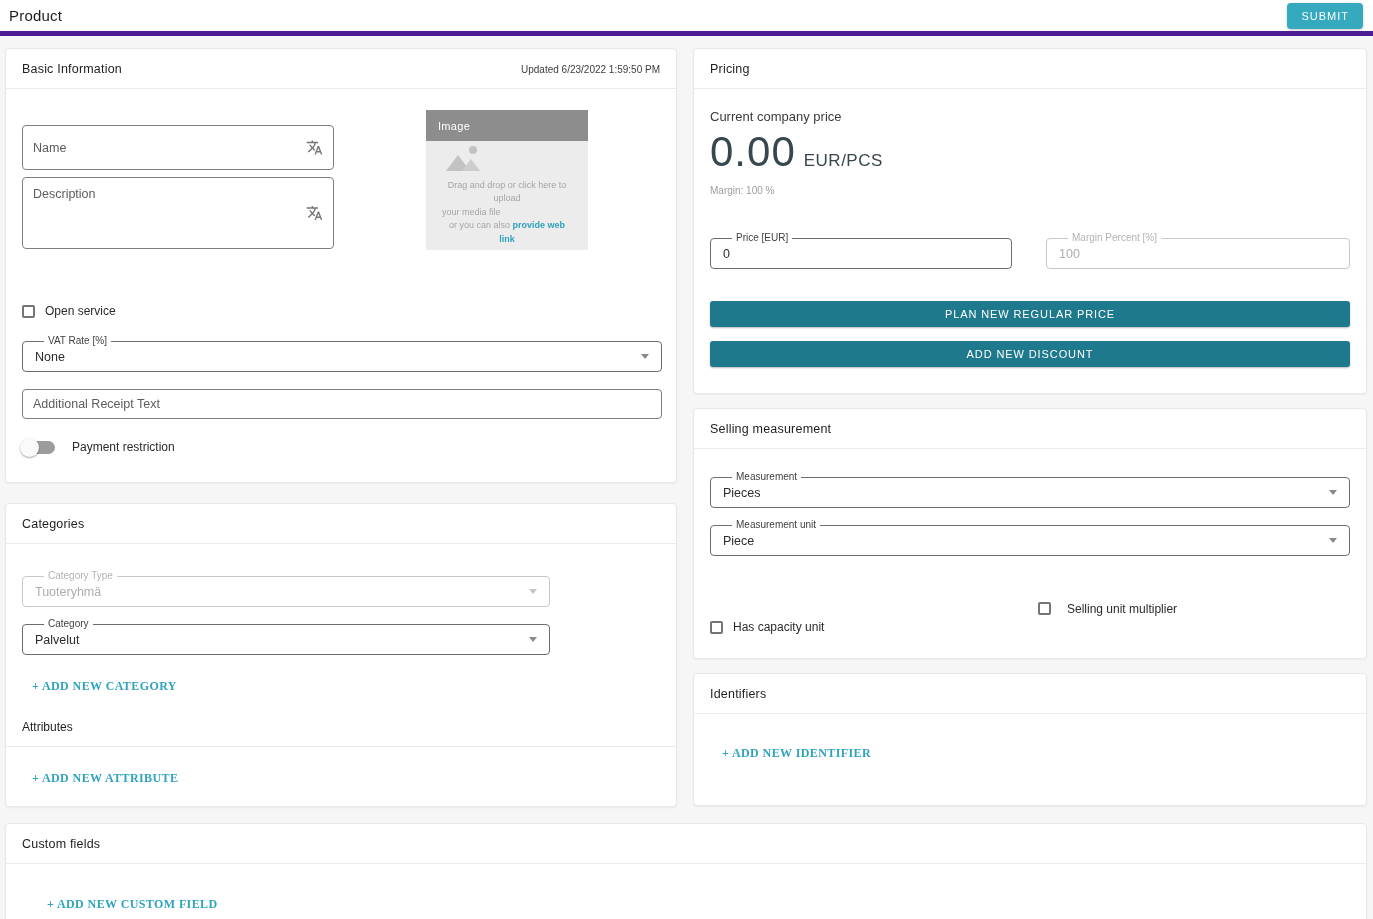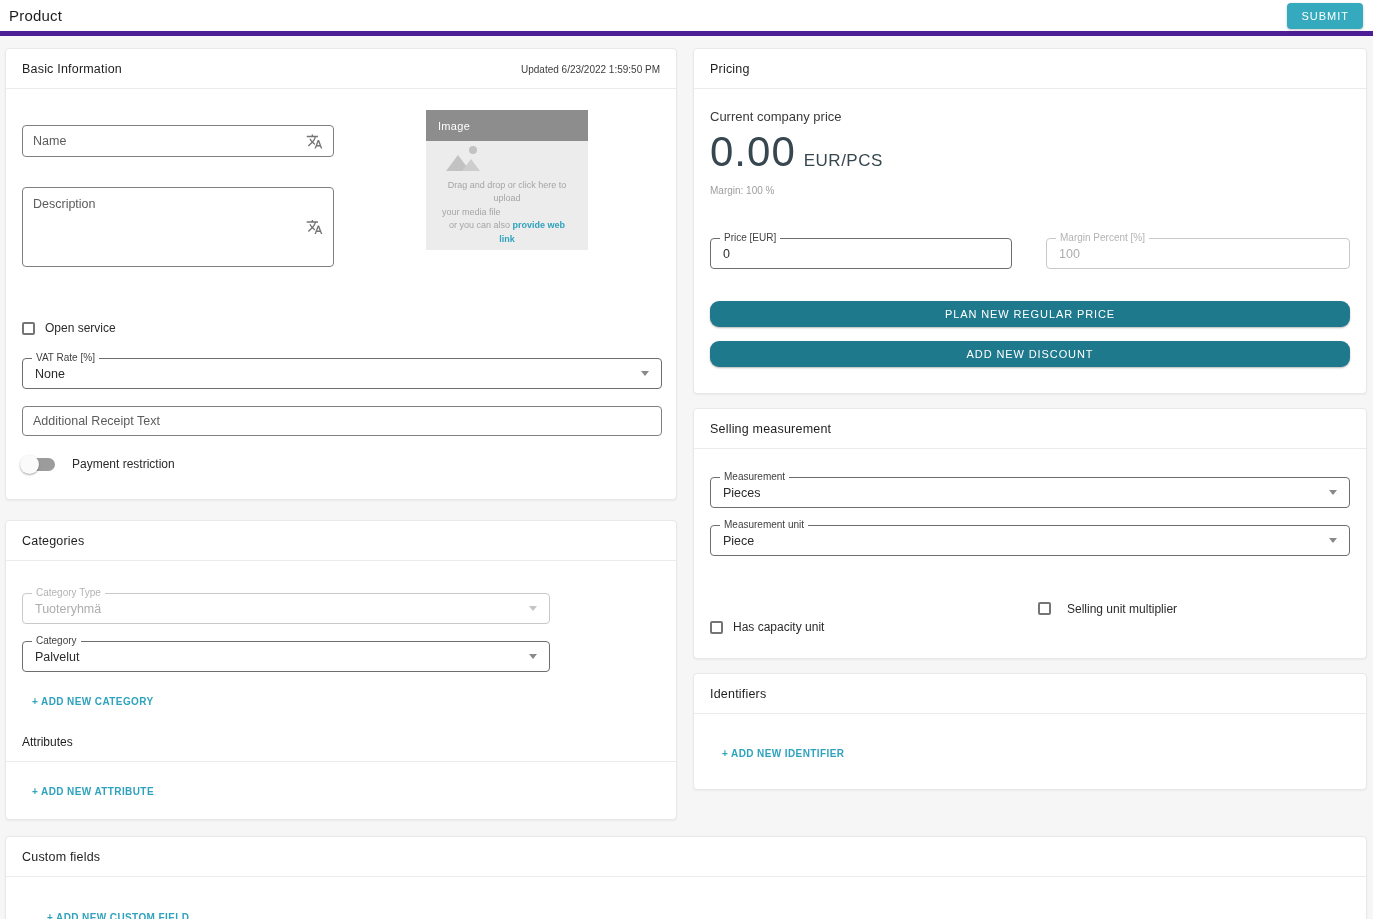--- a/index.html
+++ b/index.html
@@ -44,21 +44,21 @@
     position:relative; border:1px solid #7f7f7f; border-radius:4px;
     display:flex; align-items:center; padding:0 10px; background:#fff; cursor:text;
   }
   .plain-label { font-size:12.5px; color:#5c5c5c; }
 
   .outlined-field {
     position:relative; border:1px solid #6d6d6d; border-radius:4px;
     height:31px; display:flex; align-items:center; padding:0 12px; background:#fff; cursor:pointer;
   }
   .float-label {
-    position:absolute; top:-7px; left:9px; background:#fff; padding:0 4px;
+    position:absolute; top:-7px; left:21px; background:#fff; padding:0 4px;
     font-size:10px; color:#3f3f3f; white-space:nowrap;
   }
   .field-value { font-size:12.5px; color:#2b2b2b; flex:1; }
   .caret {
     width:0; height:0; margin-left:auto;
     border-left:4px solid transparent; border-right:4px solid transparent;
     border-top:5px solid #8a8a8a;
   }
   .outlined-field.disabled { border-color:#c9c9c9; cursor:default; }
   .outlined-field.disabled .float-label { color:#b3b3b3; }
@@ -72,37 +72,37 @@
   .outlined-field.disabled .real-input { color:#adadad; }
 
   .checkbox {
     width:13px; height:13px; flex:0 0 13px; border:2px solid #757575;
     border-radius:2px; display:inline-block; background:#fff; cursor:pointer;
   }
   .check-row { display:flex; align-items:center; gap:10px; cursor:pointer; width:max-content; }
   .check-label { font-size:12px; color:#2b2b2b; }
 
   .add-link {
-    display:inline-block; color:#2fa3bd; font-size:10px; font-weight:700;
-    letter-spacing:.4px; cursor:pointer; text-decoration:none;
+    display:inline-block; color:#2fa3bd; font-size:12px; font-weight:700;
+    letter-spacing:.4px; cursor:pointer; text-decoration:none;font-family:Liberation Serif, serif;
   }
 
   .teal-btn {
     display:block; width:100%; height:26px; background:#1f798d; color:#fff;
-    border:none; border-radius:9px; font-family:inherit; font-size:11px;
+    border:none; border-radius:3px; font-family:inherit; font-size:11px;
     letter-spacing:.9px; font-weight:500; cursor:pointer;
     box-shadow:0 1px 2px rgba(0,0,0,.28);
   }
 
   
   .basic-body { padding: 21px 16px 28px; }
   .bi-row { display:flex; margin-bottom: 54px; }
   .bi-fields { width:312px; margin-top:15px; }
-  .name-field { height:32px; margin-bottom:30px; }
-  .textarea-field { height:80px; align-items:flex-start; padding-top:9px; }
+  .name-field { height:45px; margin-bottom:7px; }
+  .textarea-field { height:72px; align-items:flex-start; padding-top:9px; }
   .translate-btn { margin-left:auto; display:flex; align-items:center; cursor:pointer; }
   .translate-abs { position:absolute; right:10px; top:50%; transform:translateY(-50%); }
   .image-upload { margin-left:92px; width:162px; cursor:pointer; }
   .image-header {
     height:31px; background:#8d8d8d; color:#fff; font-size:11px; letter-spacing:.3px;
     display:flex; align-items:center; padding:0 12px;
   }
   .image-body {
     height:109px; background:#ececec; display:flex; flex-direction:column;
     align-items:flex-start; justify-content:center; text-align:center; padding:0 16px;
@@ -145,21 +145,21 @@
 
   
   .selling-body { padding: 28px 16px 24px; }
   .sm-field { width:100%; }
   .sm-field + .sm-field { margin-top:17px; }
   .sm-checks { display:flex; margin-top:27px; }
   .sm-check-1 { width:328px;margin-top:37px; }
   .sm-check-2 { gap:16px; }
 
   
-  .identifiers-body { padding: 29px 16px 28px; }
+  .identifiers-body { padding: 29px 16px 44px; }
   .identifiers-body .add-link { margin-left:12px; }
   .custom-card { margin-top:16px; }
   .custom-body { padding: 30px 16px 32px; }
   .custom-body .add-link { margin-left:25px; }
 </style>
 </head>
 <body>
 
 <header class="topbar">
   <div class="page-title">Product</div>

